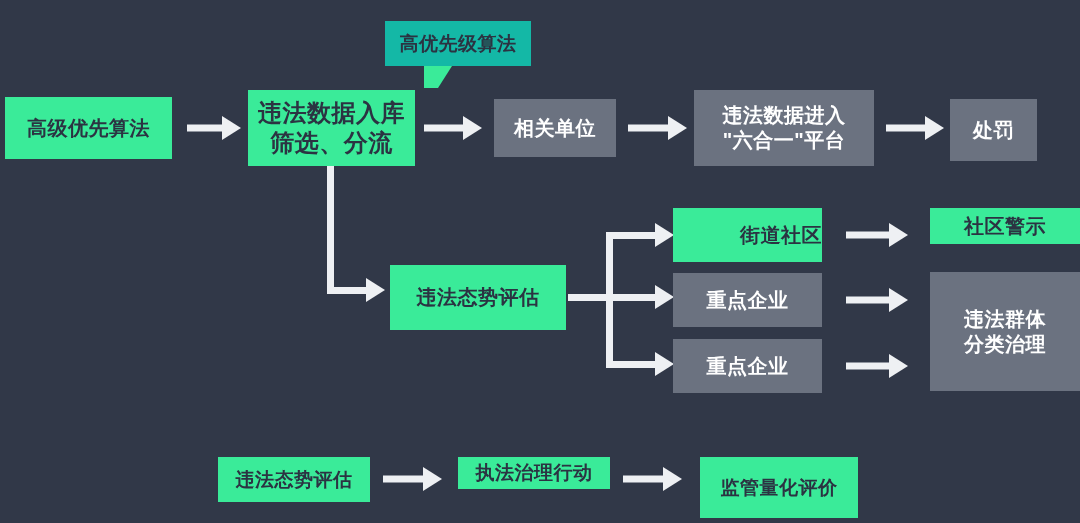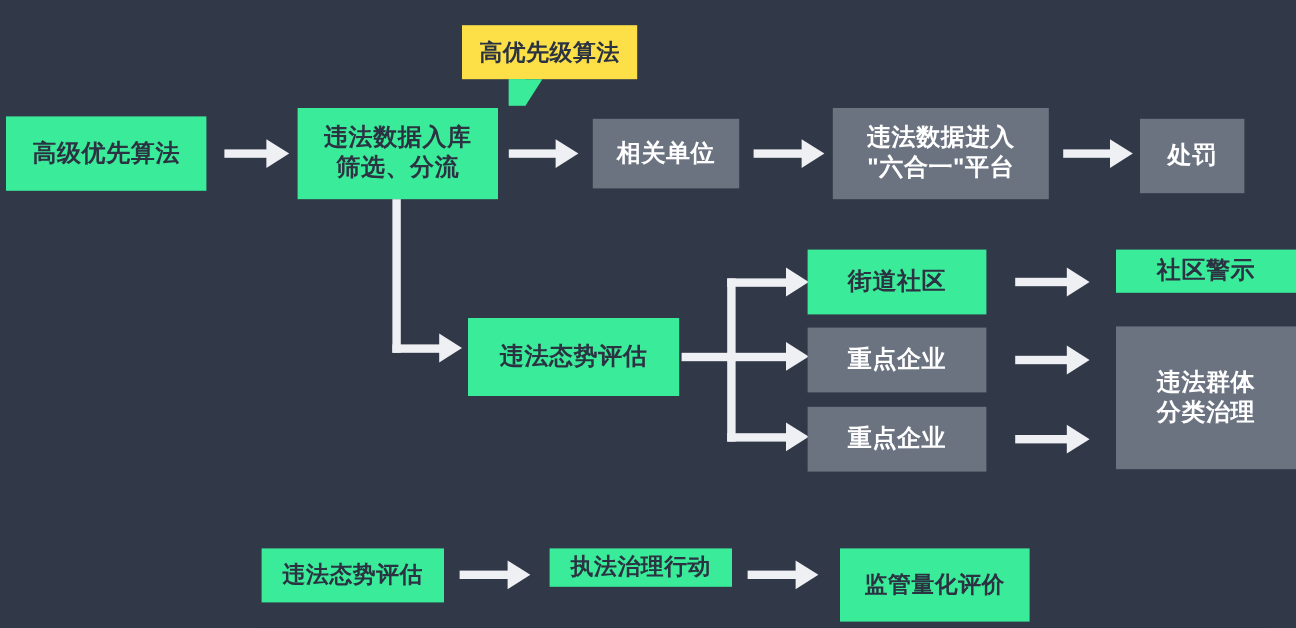--- a/index.html
+++ b/index.html
@@ -34,21 +34,21 @@
   .node.gray {
     background: #6b7280;
     color: #ffffff;
   }
   .callout {
     position: absolute;
     box-sizing: border-box;
     display: flex;
     align-items: center;
     justify-content: center;
-    background: #fde047;
+    background: #14b8a6;
     color: #2b3342;
     font-weight: bold;
     letter-spacing: 0.5px;
   }
   .callout-tail {
     position: absolute;
     width: 0;
     height: 0;
   }
   .arrow-h {
@@ -98,21 +98,21 @@
 
   <div class="node green" style="left:5px; top:97px; width:167px; height:62px; font-size:20px;">
     <span>高级优先算法</span>
   </div>
 
   <div class="arrow-h" style="left:187px; top:128px; width:54px;">
     <div class="shaft" style="width:38px;"></div>
     <div class="head" style="left:35px;"></div>
   </div>
 
-  <div class="node green" style="left:248px; top:90px; width:167px; height:76px; font-size:20px;">
+  <div class="node green" style="left:248px; top:90px; width:167px; height:76px; font-size:24px;">
     <span>违法数据入库
 筛选、分流</span>
   </div>
 
   <div class="arrow-h" style="left:424px; top:128px; width:60px;">
     <div class="shaft" style="width:42px;"></div>
     <div class="head" style="left:39px;"></div>
   </div>
 
   <div class="node gray" style="left:494px; top:99px; width:122px; height:58px; font-size:20px;">
@@ -151,21 +151,21 @@
 
   <div class="seg" style="left:606px; top:232px; width:52px; height:7px;"></div>
   <div class="head-right" style="left:655px; top:223px;"></div>
 
   <div class="seg" style="left:606px; top:294px; width:52px; height:7px;"></div>
   <div class="head-right" style="left:655px; top:285px;"></div>
 
   <div class="seg" style="left:606px; top:361px; width:52px; height:7px;"></div>
   <div class="head-right" style="left:655px; top:352px;"></div>
 
-  <div class="node green" style="left:673px; top:208px; width:149px; height:54px; font-size:20px;">
+  <div class="node green" style="left:673px; top:208px; width:149px; height:54px; font-size:20px;justify-content:flex-end;">
     <span>街道社区</span>
   </div>
 
   <div class="node gray" style="left:673px; top:273px; width:149px; height:54px; font-size:20px;">
     <span>重点企业</span>
   </div>
 
   <div class="node gray" style="left:673px; top:339px; width:149px; height:54px; font-size:20px;">
     <span>重点企业</span>
   </div>

